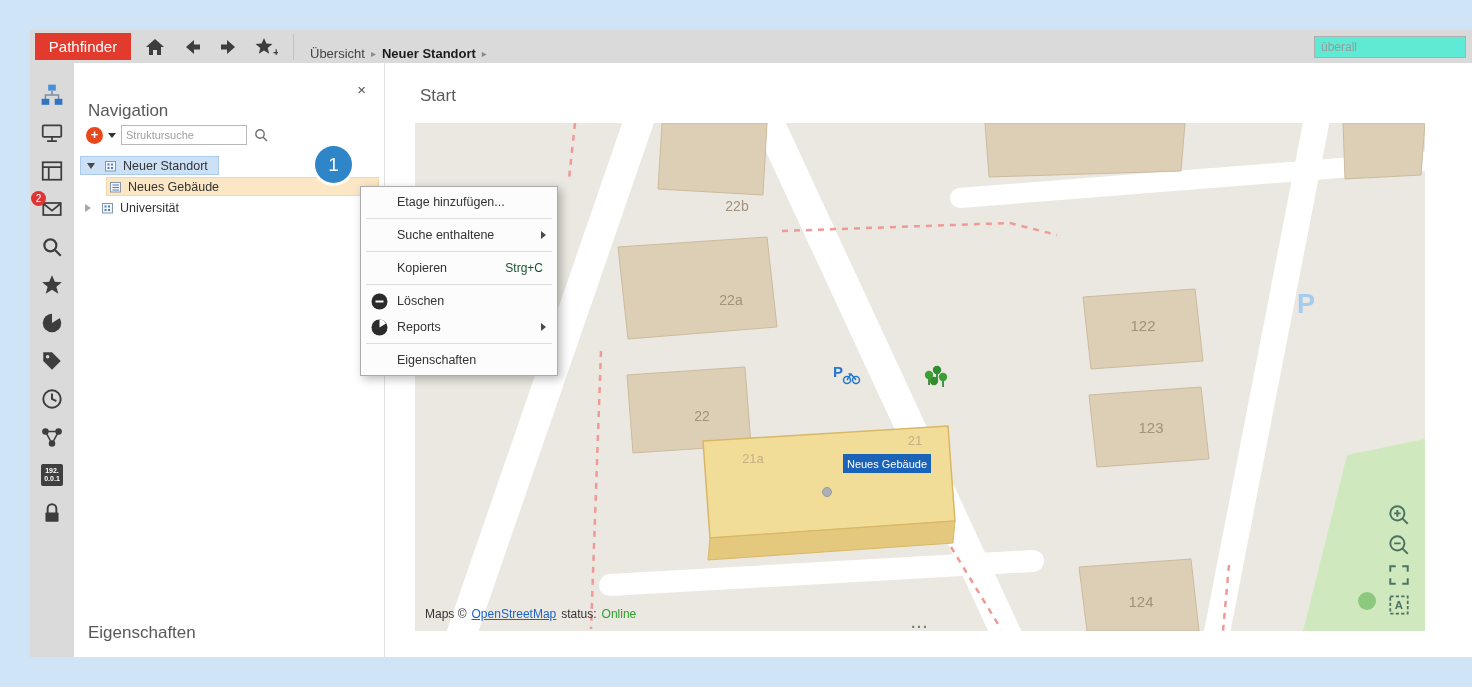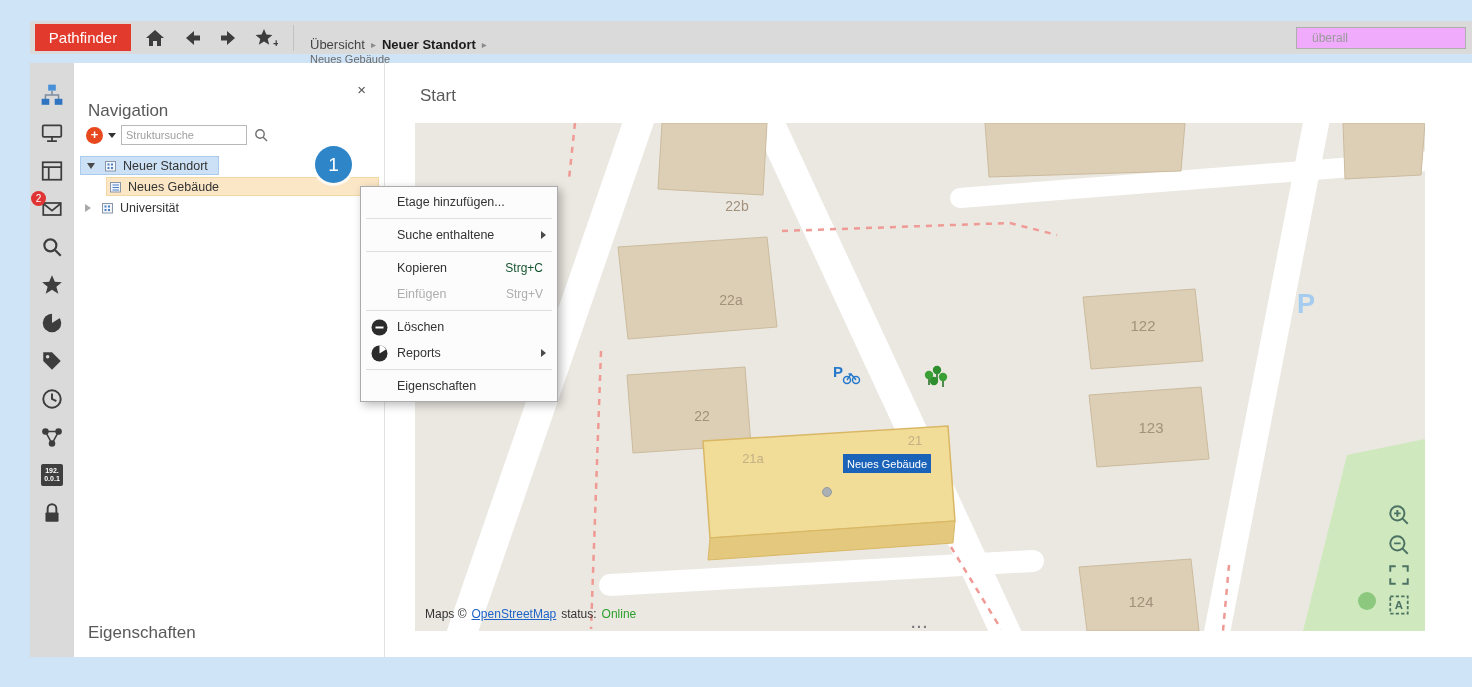--- a/index.html
+++ b/index.html
@@ -1,29 +1,29 @@
 <!DOCTYPE html>
 <html><head>
 <meta charset="utf-8">
 <style>
   html,body{margin:0;padding:0;background:#cfe4f6;font-family:"Liberation Sans",sans-serif;}
   #app{position:relative;width:1472px;height:687px;overflow:hidden;background:#cfe4f6;}
   .abs{position:absolute;}
 
   
-  .toolbar{left:30px;top:21px;width:1442px;height:33px;background:#dadada;display:flex;align-items:center;box-sizing:border-box;}
+  .toolbar{left:30px;top:30px;width:1442px;height:33px;background:#dadada;display:flex;align-items:center;box-sizing:border-box;}
   .pfbtn{width:96px;height:27px;background:#e23a2c;color:#fff;font-size:15px;display:flex;align-items:center;justify-content:center;margin-left:5px;cursor:default;}
   .tbicon{width:26px;height:26px;margin-left:11px;display:flex;align-items:center;justify-content:center;}
   .tbdivider{width:1px;height:26px;background:#c2c2c2;margin-left:14px;}
   .crumbs{display:flex;flex-direction:column;justify-content:center;margin-left:16px;line-height:15px;}
   .crumb-line1{display:flex;align-items:center;font-size:13px;color:#444;margin-top:28px;}
   .crumb-current{color:#1c1c1c;font-weight:bold;margin:0 0;}
   .crumb-sep{color:#8a8a8a;font-size:10px;margin:0 6px;}
   .crumb-sub{font-size:11px;color:#6b6b6b;}
-  .tbsearch{margin-left:auto;margin-right:6px;width:138px;height:20px;background:#f0abfc;border:1px solid #aeaeae;font-size:12px;color:#444;padding:0 15px;font-family:"Liberation Sans",sans-serif;}
+  .tbsearch{margin-left:auto;margin-right:6px;width:138px;height:20px;background:#5eead4;border:1px solid #aeaeae;font-size:12px;color:#444;padding:0 6px;font-family:"Liberation Sans",sans-serif;}
   .tbsearch::placeholder{color:#9a9a9a;}
 
   
   .iconbar{left:30px;top:63px;width:44px;height:594px;background:#dadada;display:flex;flex-direction:column;align-items:center;padding-top:18px;box-sizing:border-box;gap:10px;}
   .sicon{width:28px;height:28px;position:relative;display:flex;align-items:center;justify-content:center;}
   .sbadge{position:absolute;left:-7px;top:-4px;background:#e03333;color:#fff;font-size:10px;width:15px;height:15px;border-radius:50%;display:flex;align-items:center;justify-content:center;}
   .ipbox{background:#3f3f3f;color:#fff;font-size:7px;line-height:8px;padding:3px 3px;border-radius:2px;text-align:center;font-weight:bold;}
 
   
   .navpanel{left:74px;top:63px;width:311px;height:594px;background:#fff;border-right:1px solid #e2e2e2;box-sizing:border-box;}
@@ -250,24 +250,20 @@
     <div class="msep"></div>
     <div class="mi">
       <span>Suche enthaltene</span>
       <span class="subarrow"></span>
     </div>
     <div class="msep"></div>
     <div class="mi">
       <span>Kopieren</span>
       <span class="msc">Strg+C</span>
     </div>
-    <div class="mi dis">
-      <span>Einfügen</span>
-      <span class="msc">Strg+V</span>
-    </div>
     <div class="msep"></div>
     <div class="mi">
       <span class="mic">
         <svg width="17" height="17" viewBox="0 0 17 17">
             <circle cx="8.5" cy="8.5" r="8" fill="#2b2b2b"></circle>
             <rect x="4.5" y="7.5" width="8" height="2" fill="#fff"></rect>
           </svg>
       </span>
       <span>Löschen</span>
     </div>

